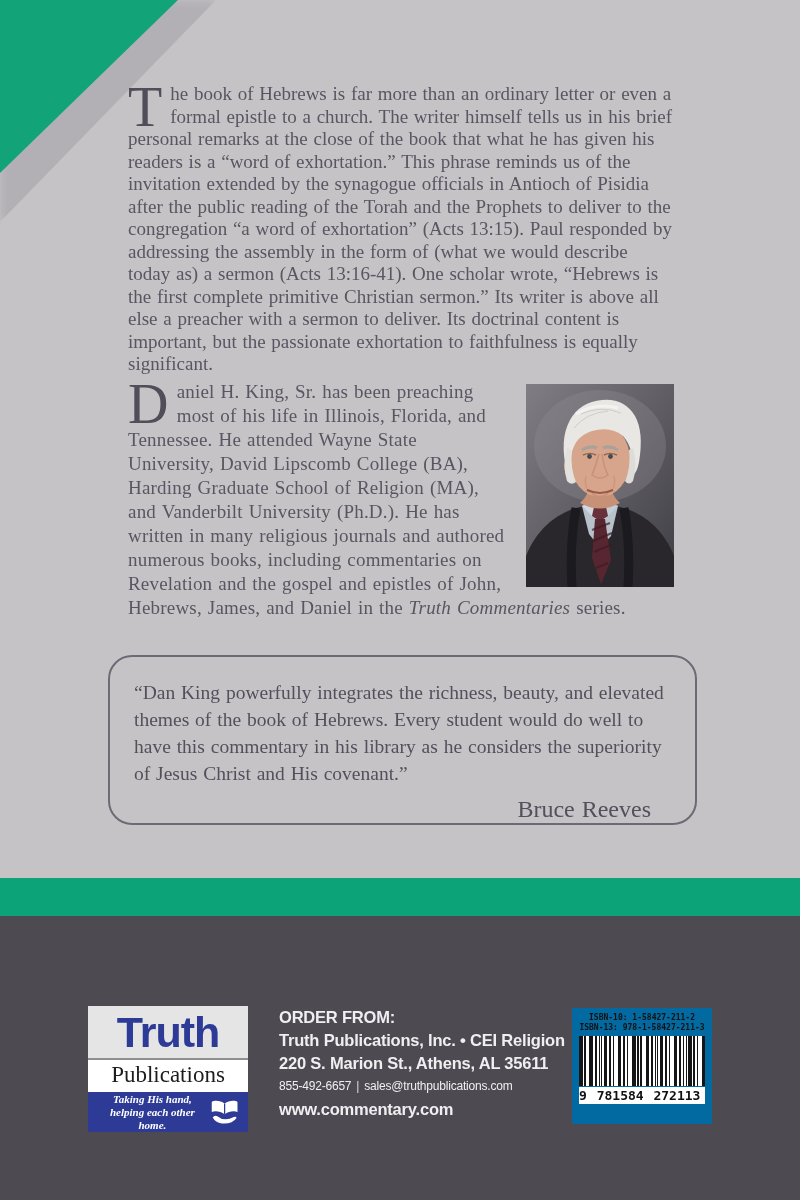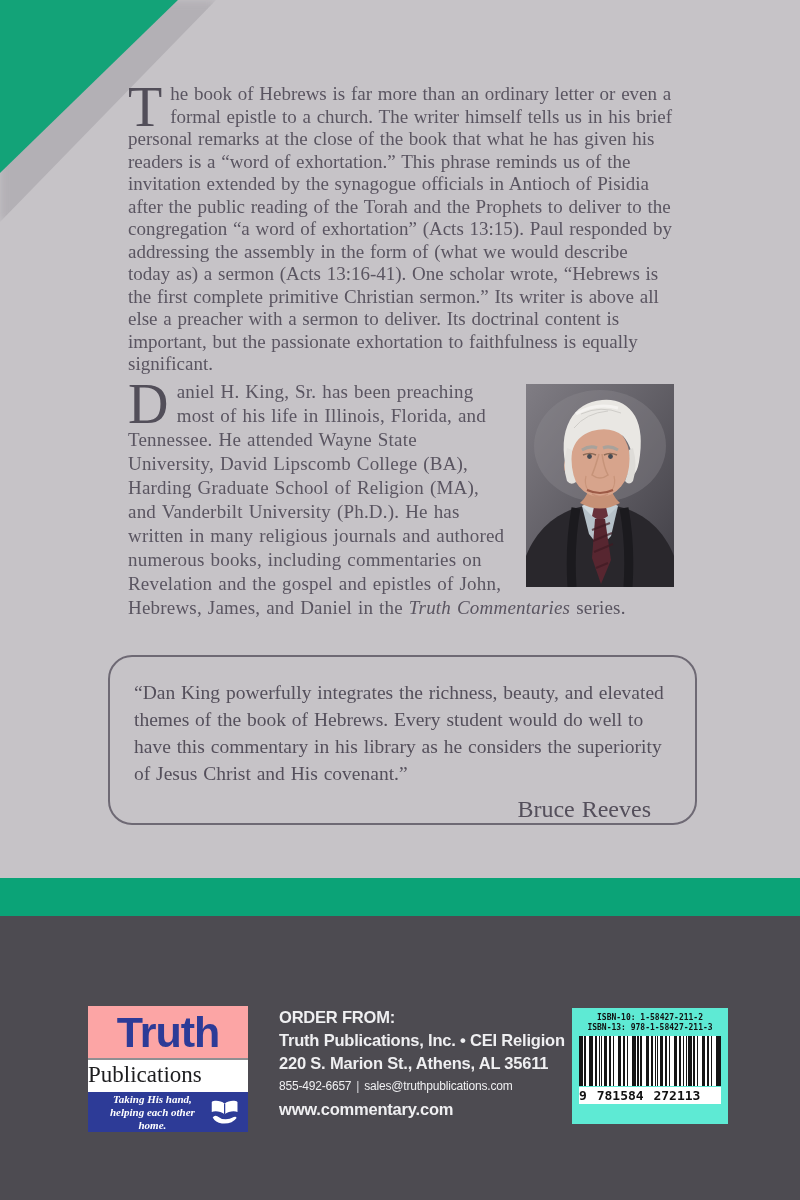--- a/index.html
+++ b/index.html
@@ -47,26 +47,26 @@
     padding:22px 22px 0 24px;
     font-size:19.5px; line-height:27px; color:#544f5b; word-spacing:1px;
   }
   .attribution { text-align:right; padding-right:22px; margin-top:9px; font-size:24px; }
   
   .green-band { position:absolute; left:0; top:878px; width:800px; height:38px; background:#0ba377; }
   .footer { position:absolute; left:0; top:916px; width:800px; height:284px; background:#4d4b51; }
   
   .logo { position:absolute; left:88px; top:90px; width:160px; }
   .logo-top {
-    background:#fca5a5; color:#2d3b97; text-align:center;
+    background:#e5e5e5; color:#2d3b97; text-align:center;
     font-family:"Liberation Sans", sans-serif; font-weight:bold;
     font-size:43px; line-height:52px; height:52px; letter-spacing:-1px;
   }
   .logo-mid {
-    background:#ffffff; border-top:2px solid #8f8f92; 
+    background:#ffffff; border-top:2px solid #8f8f92; text-align:center;
     font-family:"Liberation Serif", serif; color:#1d1d1f;
     font-size:23px; line-height:30px; height:32px;
   }
   .logo-bottom {
     background:#2d3b97; height:40px; box-sizing:border-box;
     display:flex; align-items:center; justify-content:space-between;
     padding:0 8px;
   }
   .tagline {
     color:#ffffff; font-family:"Liberation Serif", serif;
@@ -77,22 +77,22 @@
   .order {
     position:absolute; left:279px; top:90px;
     color:#efeff1; font-family:"Liberation Sans", sans-serif;
     letter-spacing:-0.2px;
   }
   .order-heading, .order-line, .website { font-weight:bold; font-size:16.5px; line-height:23px; }
   .contact-line { font-size:12px; line-height:23px; font-weight:normal; }
   .sep { padding:0 5px; opacity:.85; }
   
   .barcode {
-    position:absolute; left:572px; top:92px; width:156px; height:116px;
-    background:#5eead4; box-sizing:border-box; padding:5px 7px 4px 7px;
+    position:absolute; left:572px; top:92px; width:140px; height:116px;
+    background:#0369a1; box-sizing:border-box; padding:5px 7px 4px 7px;
   }
   .isbn-line {
     font-family:"DejaVu Sans Mono", monospace; font-weight:bold;
     font-size:8px; line-height:10px; color:#111; text-align:center;
     white-space:nowrap;
   }
   .bars {
     height:50px; margin-top:3px;
     border-left:2px solid #151515; border-right:2px solid #151515;
     background-color:#fff;

